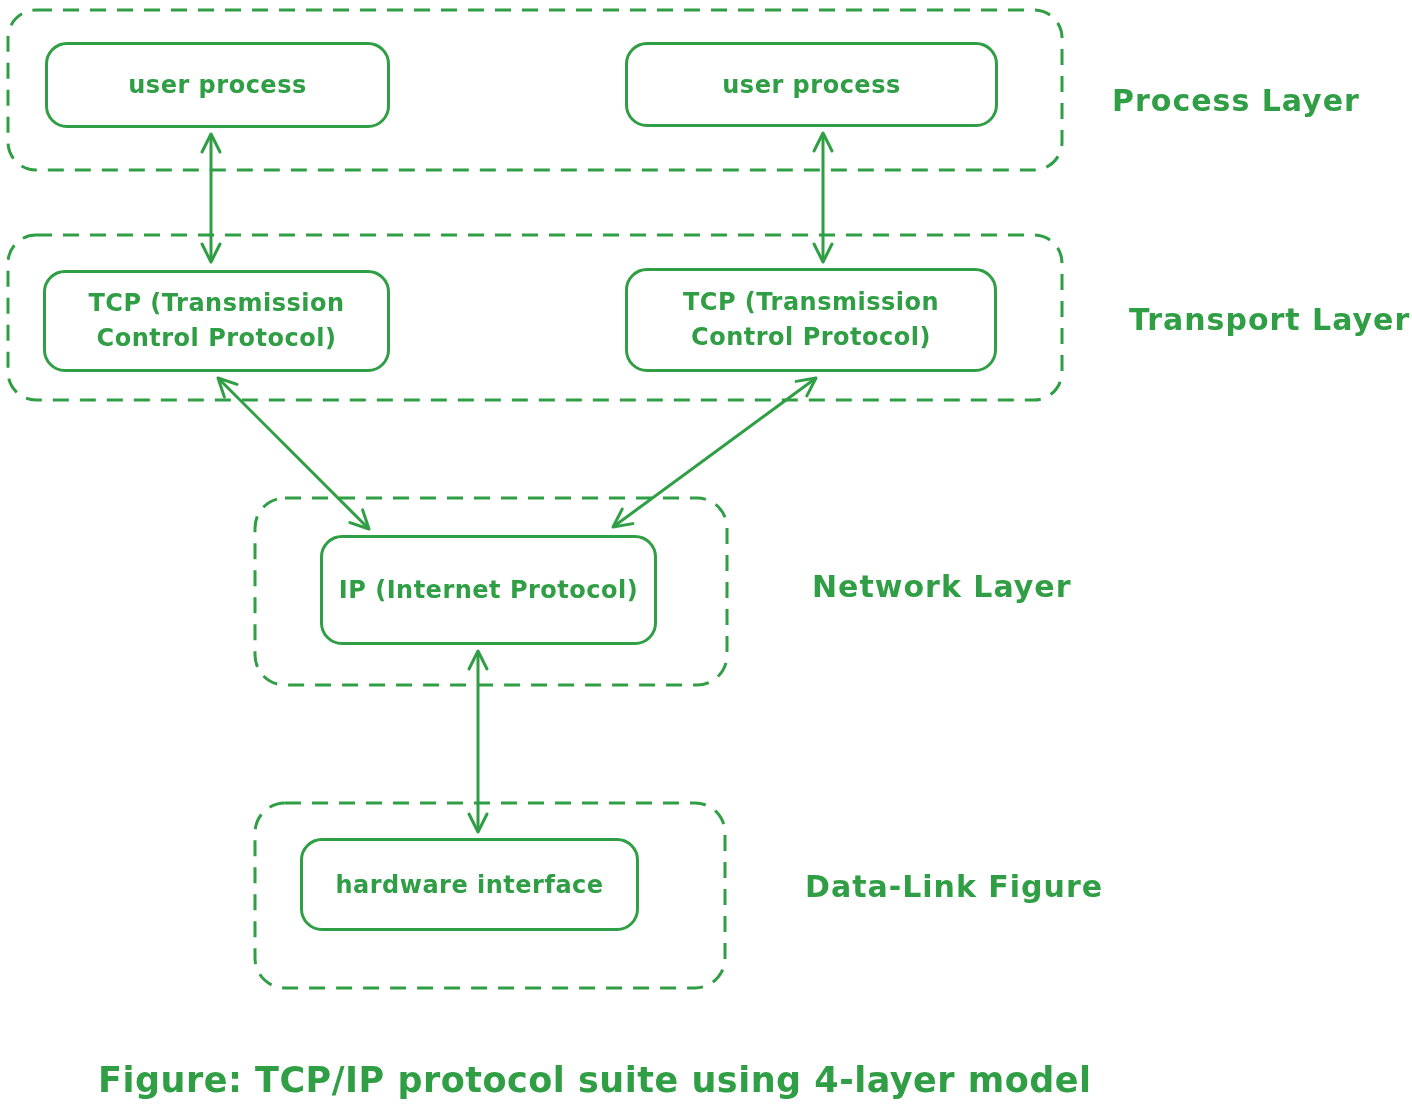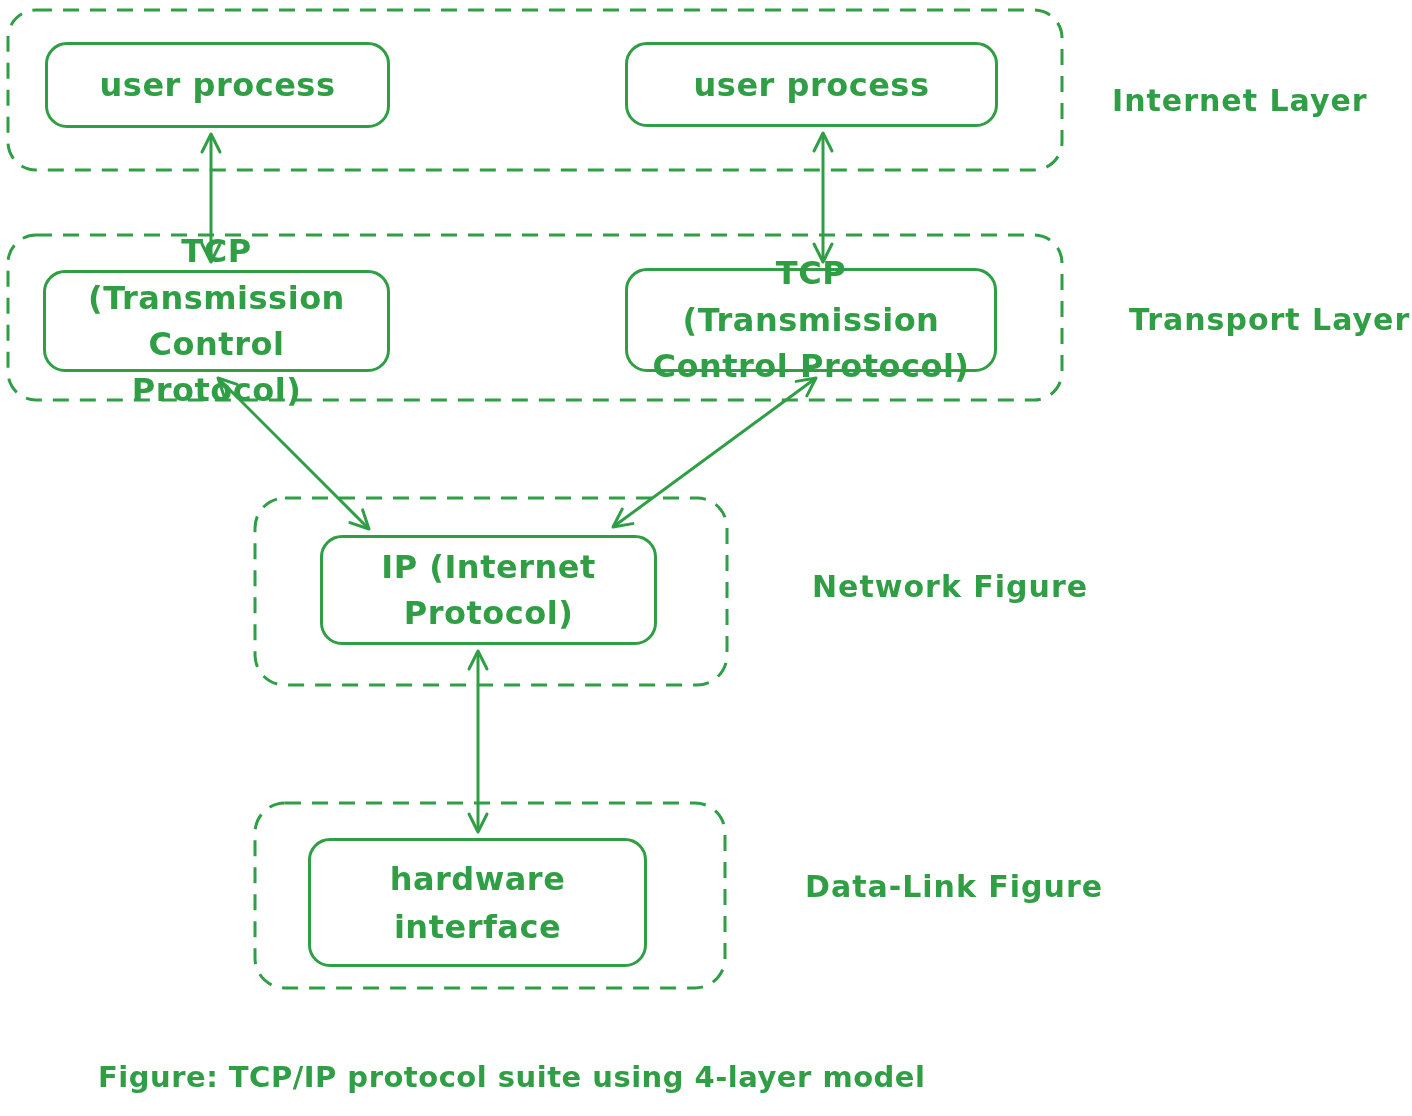--- a/index.html
+++ b/index.html
@@ -23,41 +23,41 @@
     height: 1116px;
   }
   .node {
     position: absolute;
     border: 3px solid #2f9e44;
     border-radius: 22px;
     display: flex;
     align-items: center;
     justify-content: center;
     text-align: center;
-    font-size: 32px;
+    font-size: 24px;
     font-weight: bold;
     line-height: 1.5;
     color: #2f9e44;
     background: transparent;
     padding: 0 14px;
     box-sizing: border-box;
     letter-spacing: 0.5px;
   }
   .layer-label {
     position: absolute;
     font-size: 30px;
     font-weight: bold;
     white-space: nowrap;
     letter-spacing: 1px;
   }
   .caption {
     position: absolute;
     left: 98px;
     top: 1060px;
-    font-size: 29px;
+    font-size: 35px;
     font-weight: bold;
     white-space: nowrap;
     letter-spacing: 0.5px;
   }
 </style>
 </head>
 <body>
 
 <div class="canvas">
 
@@ -93,24 +93,24 @@
   </div>
 
   <div class="node" style="left:625px; top:268px; width:372px; height:104px; line-height:1.45;">
     <span>TCP (Transmission Control Protocol)</span>
   </div>
 
   <div class="node" style="left:320px; top:535px; width:337px; height:110px; line-height:1.45;">
     <span>IP (Internet Protocol)</span>
   </div>
 
-  <div class="node" style="left:308px; top:838px; width:339px; height:129px;justify-content:center;">
+  <div class="node" style="left:300px; top:838px; width:339px; height:93px;justify-content:center;">
     <span>hardware interface</span>
   </div>
 
-  <div class="layer-label" style="left:1112px; top:83px;">Internet Layer</div>
+  <div class="layer-label" style="left:1112px; top:83px;">Process Layer</div>
   <div class="layer-label" style="left:1129px; top:302px;">Transport Layer</div>
-  <div class="layer-label" style="left:812px; top:569px;">Network Figure</div>
+  <div class="layer-label" style="left:812px; top:569px;">Network Layer</div>
   <div class="layer-label" style="left:805px; top:869px;">Data-Link Figure</div>
 
   <div class="caption">Figure: TCP/IP protocol suite using 4-layer model</div>
 
 </div>
 
 </body></html>

